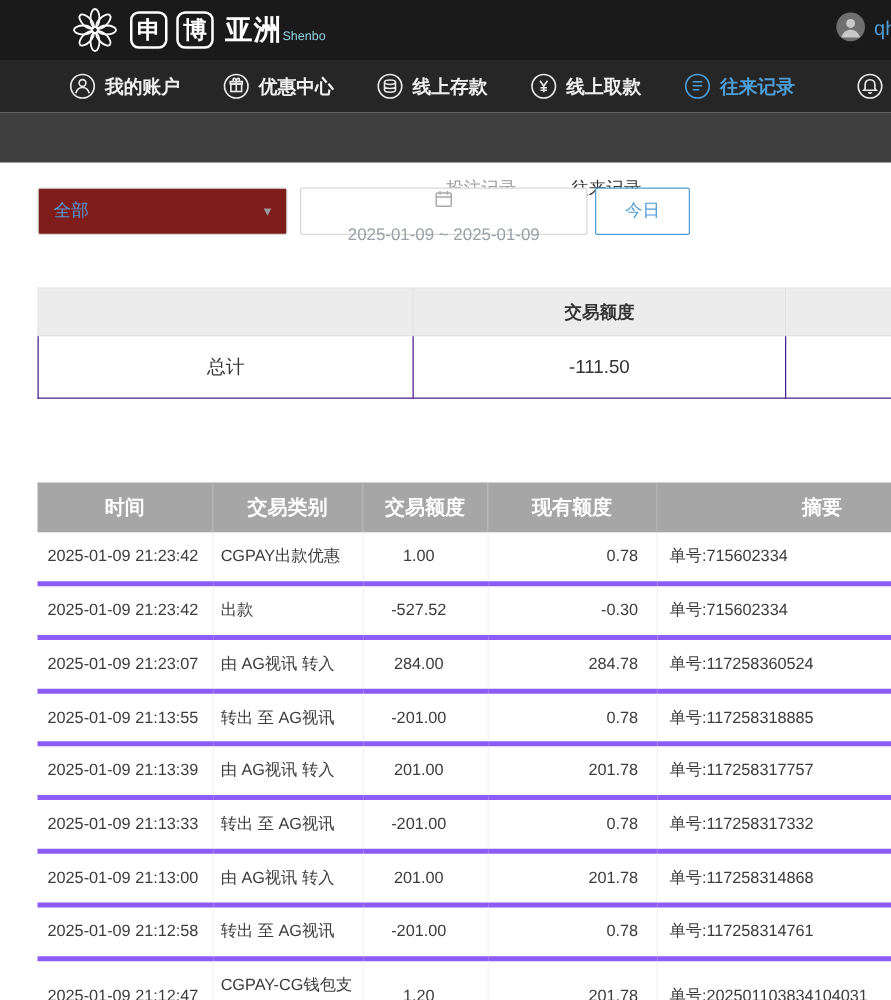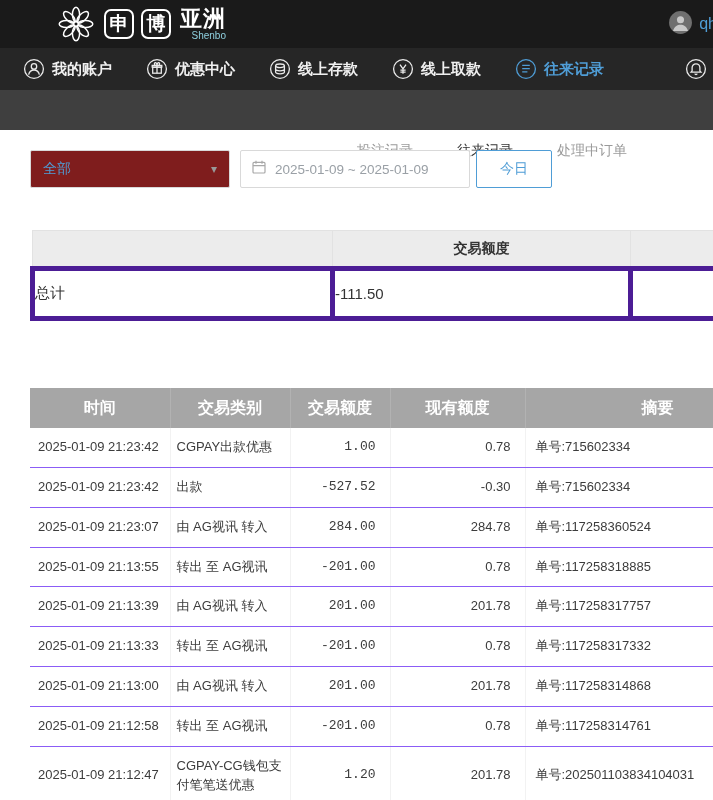--- a/index.html
+++ b/index.html
@@ -8,29 +8,29 @@
   body { position:relative; }
 
   
   .topbar { height:48px; background:#1a1a1a; display:flex; align-items:center;
             justify-content:space-between; padding:0 0 0 55px; }
   .logo { display:flex; align-items:center; gap:7px; cursor:pointer; }
   .logo-flower { display:flex; align-items:center; }
   .logo-box { width:30px; height:30px; border:2px solid #fff; border-radius:7px;
               color:#fff; font-size:19px; font-weight:700; display:flex;
               align-items:center; justify-content:center; }
-  .logo-region { display:flex; flex-direction:column; align-items:center; line-height:1; margin-left:2px; }
+  .logo-region { display:flex; flex-direction:row; align-items:center; line-height:1; margin-left:2px; }
   .logo-region .cn { color:#fff; font-size:22px; font-weight:700; letter-spacing:1px; }
   .logo-region .en { color:#8fd0df; font-size:10px; align-self:flex-end; margin-top:1px; }
   .userbox { display:flex; align-items:center; gap:6px; margin-right:-4px; white-space:nowrap; }
   .username { color:#4f9dd6; font-size:16px; }
 
   
   .mainnav { height:42px; background:#262626; display:flex; align-items:center;
-             gap:34px; padding-left:23px; position:relative; }
+             gap:34px; padding-left:55px; position:relative; }
   .nav-item { display:flex; align-items:center; gap:7px; cursor:pointer; }
   .nav-item .lbl { color:#f0f0f0; font-size:15px; font-weight:600; }
   .nav-item.active .lbl { color:#4f9dd6; }
   .nav-ico { display:flex; }
   .bell-wrap { position:absolute; right:6px; top:10px; cursor:pointer; }
 
   
   .tabbar { height:40px; background:#3f3f3f; display:flex; align-items:stretch;
             padding-left:335px; }
   .tab { line-height:40px; padding:0 22px; font-size:14px; color:#9a9a9a; cursor:pointer;margin-top:40px; }
@@ -38,44 +38,44 @@
 
   
   .filters { margin:20px 0 0 30px; display:flex; align-items:center; }
   .select-box { width:200px; height:38px; border:1px solid #d9d9d9; border-radius:2px;
                 display:flex; align-items:center; justify-content:space-between;
                 padding:0 12px; cursor:pointer; background:#7f1d1d; }
   .select-box .val { color:#4f9dd6; font-size:14px; }
   .select-box .arrow { color:#999; font-size:12px; }
   .date-box { width:230px; height:38px; border:1px solid #d9d9d9; border-radius:2px;
               display:flex; align-items:center; gap:8px; padding:0 10px; margin-left:10px;
-              background:#fff; cursor:pointer; }
+              background:#fff; cursor:pointer;flex-direction:column; }
   .date-box .val { color:#9aa0a6; font-size:13.5px; }
   .qbtn { width:76px; height:38px; background:#fff; border:1px solid #ddd; border-radius:2px;
           font-size:14px; color:#999; margin-left:6px; cursor:pointer;
           font-family:inherit; }
   .qbtn.active { border-color:#4f9dd6; color:#4f9dd6; }
 
   
   .summary { margin:42px 0 0 30px; width:760px; border-collapse:collapse; table-layout:fixed; }
   .summary th { height:38px; background:#ececec; border:1px solid #e2e2e2;
                 font-size:14px; color:#333; font-weight:700; text-align:center; }
-  .summary td { height:50px; border:5px solid #4c1d95; font-size:15px; color:#333;
-                background:#fff; }
+  .summary td { height:50px; border:1px solid #4c1d95; font-size:15px; color:#333;
+                text-align:center; background:#fff; }
 
   
   .records { margin:67px 0 0 30px; width:760px; border-collapse:collapse; table-layout:fixed; }
   .records thead th { height:40px; background:#a6a6a6; color:#fff; font-size:16px;
                       font-weight:700; text-align:center; border-right:1px solid #b2b2b2; }
   .records tbody td { padding:10px 4px; font-size:13px; color:#3c3c3c;
-                      border-bottom:1px solid #8b5cf6; border-right:1px solid #f2f2f2;
+                      border-bottom:4px solid #8b5cf6; border-right:1px solid #f2f2f2;
                       background:#fff; line-height:1.45; word-break:break-all; }
   .records tbody td:nth-child(1){ padding-left:8px; text-align:left; }
   .records tbody td:nth-child(2){ padding-left:6px; text-align:left;margin-top:14px; }
-  .records tbody td:nth-child(3){ text-align:right; padding-right:14px;font-family:Liberation Mono, monospace; }
+  .records tbody td:nth-child(3){ text-align:center; padding-right:14px; }
   .records tbody td:nth-child(4){ text-align:right; padding-right:14px; }
   .records tbody td:nth-child(5){ padding-left:10px; text-align:left; }
 </style>
 </head>
 <body>
 
 <header class="topbar">
   <div class="logo">
     <span class="logo-flower">
       <svg width="42" height="42" viewBox="0 0 40 40">
@@ -166,21 +166,20 @@
         <circle cx="11" cy="11" r="9.4"></circle>
         <path d="M11 5.8c-2.4 0-3.9 1.7-3.9 4v3l-1.1 1.4h10L14.9 12.8v-3c0-2.3-1.5-4-3.9-4z M9.8 15.6a1.25 1.25 0 0 0 2.4 0"></path>
       </svg>
     </span>
   </div>
 </nav>
 
 <div class="tabbar">
   <div class="tab">投注记录</div>
   <div class="tab active">往来记录</div>
-  <div class="tab">处理中订单</div>
 </div>
 
 <div class="filters">
   <div class="select-box">
     <span class="val">全部</span>
     <span class="arrow">▾</span>
   </div>
   <div class="date-box">
     <span>
       <svg width="16" height="16" viewBox="0 0 16 16" stroke="#a8a8a8" fill="none" stroke-width="1.2">

